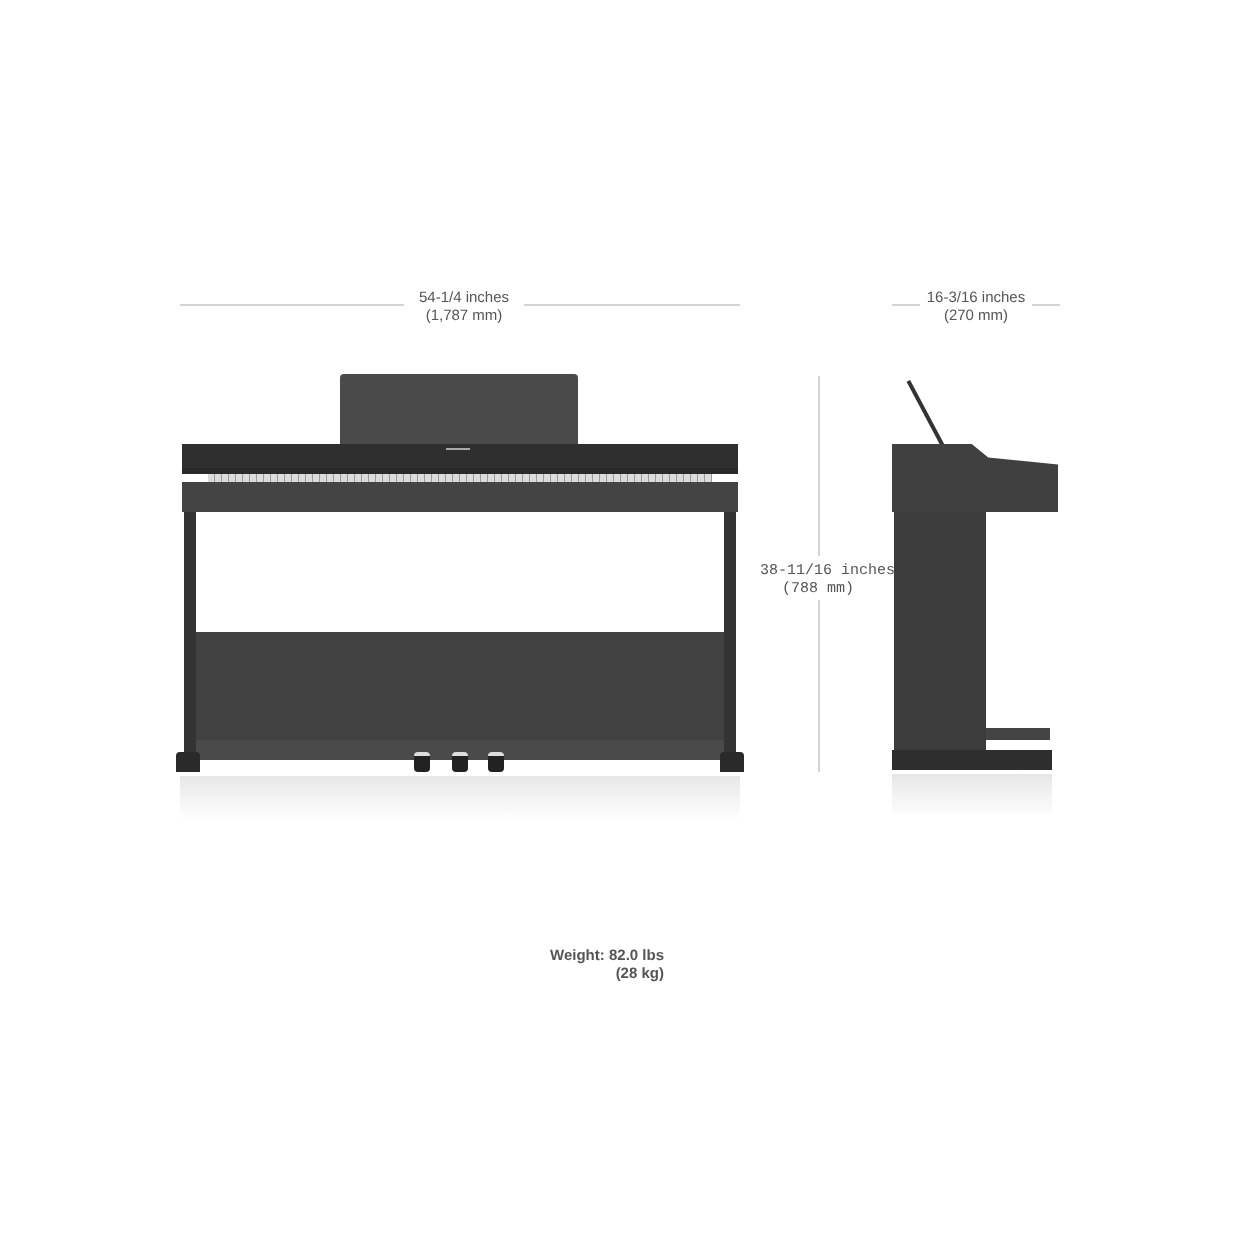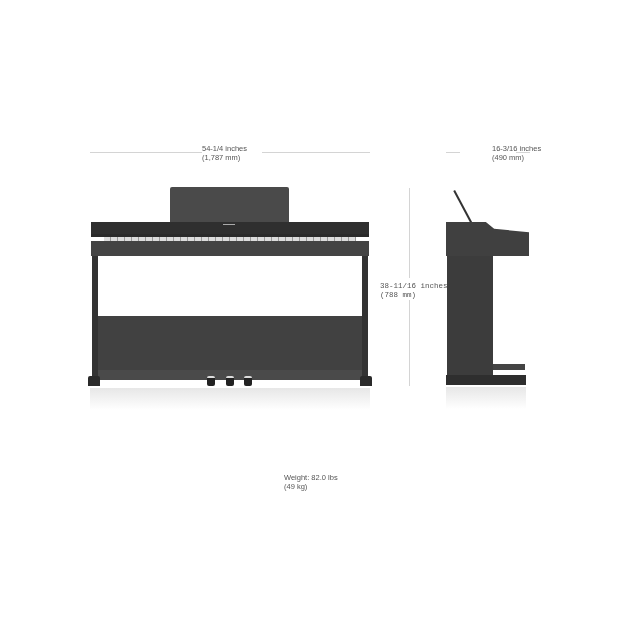--- a/index.html
+++ b/index.html
@@ -1,39 +1,39 @@
 <!DOCTYPE html>
 <html><head>
 <meta charset="utf-8">
 <style>
   html, body { margin:0; padding:0; background:#ffffff; }
   body { width:630px; height:630px; position:relative; overflow:hidden;
          font-family:"Liberation Sans", sans-serif; color:#555; }
-  .label { position:absolute; font-size:7.5px; line-height:8.5px; color:#555; white-space:nowrap; }
+  .label { position:absolute; font-size:7.5px; line-height:8.5px; text-align:center; color:#555; white-space:nowrap; }
   .line-h { position:absolute; height:1px; background:#d4d4d4; }
   .line-v { position:absolute; width:1px; background:#d4d4d4; }
   .dark { background:#3f3f3f; position:absolute; }
   .darker { background:#2e2e2e; position:absolute; }
   .reflect { position:absolute; background:linear-gradient(to bottom, rgba(120,120,120,0.18), rgba(255,255,255,0)); }
 </style>
 </head>
 <body>
 
 <div class="line-h" style="left:90px; top:152px; width:112px;"></div>
 <div class="line-h" style="left:262px; top:152px; width:108px;"></div>
 <div class="label" style="left:202px; top:145px; width:60px;">
   <div>54-1/4 inches</div>
   <div>(1,787 mm)</div>
 </div>
 
 <div class="line-h" style="left:446px; top:152px; width:14px;"></div>
 <div class="line-h" style="left:516px; top:152px; width:14px;"></div>
-<div class="label" style="left:458px; top:145px; width:60px;margin-left:34px;">
+<div class="label" style="left:458px; top:145px; width:60px;">
   <div>16-3/16 inches</div>
-  <div>(490 mm)</div>
+  <div>(270 mm)</div>
 </div>
 
 <div class="line-v" style="left:409px; top:188px; height:90px;"></div>
 <div class="line-v" style="left:409px; top:300px; height:86px;"></div>
 <div class="label" style="left:380px; top:282px; width:58px;font-family:Liberation Mono, monospace;">
   <div>38-11/16 inches</div>
   <div>(788 mm)</div>
 </div>
 
 <div>
@@ -71,16 +71,16 @@
   <div class="dark" style="left:446px; top:222px; width:83px; height:34px; background:#404040; clip-path:polygon(0 0,48% 0,58% 20%,100% 30%,100% 100%,0 100%);"></div>
 
   <div class="dark" style="left:447px; top:256px; width:46px; height:120px; background:#3c3c3c;"></div>
 
   <div class="dark" style="left:493px; top:364px; width:32px; height:6px; background:#444;"></div>
 
   <div class="darker" style="left:446px; top:375px; width:80px; height:10px; background:#2e2e2e;"></div>
   <div class="reflect" style="left:446px; top:387px; width:80px; height:22px;"></div>
 </div>
 
-<div class="label" style="left:284px; top:474px; width:64px; ">
+<div class="label" style="left:268px; top:474px; width:64px; text-align:right;font-weight:bold;">
   <div>Weight: 82.0 lbs</div>
-  <div>(49 kg)</div>
+  <div>(28 kg)</div>
 </div>
 
 </body></html>

